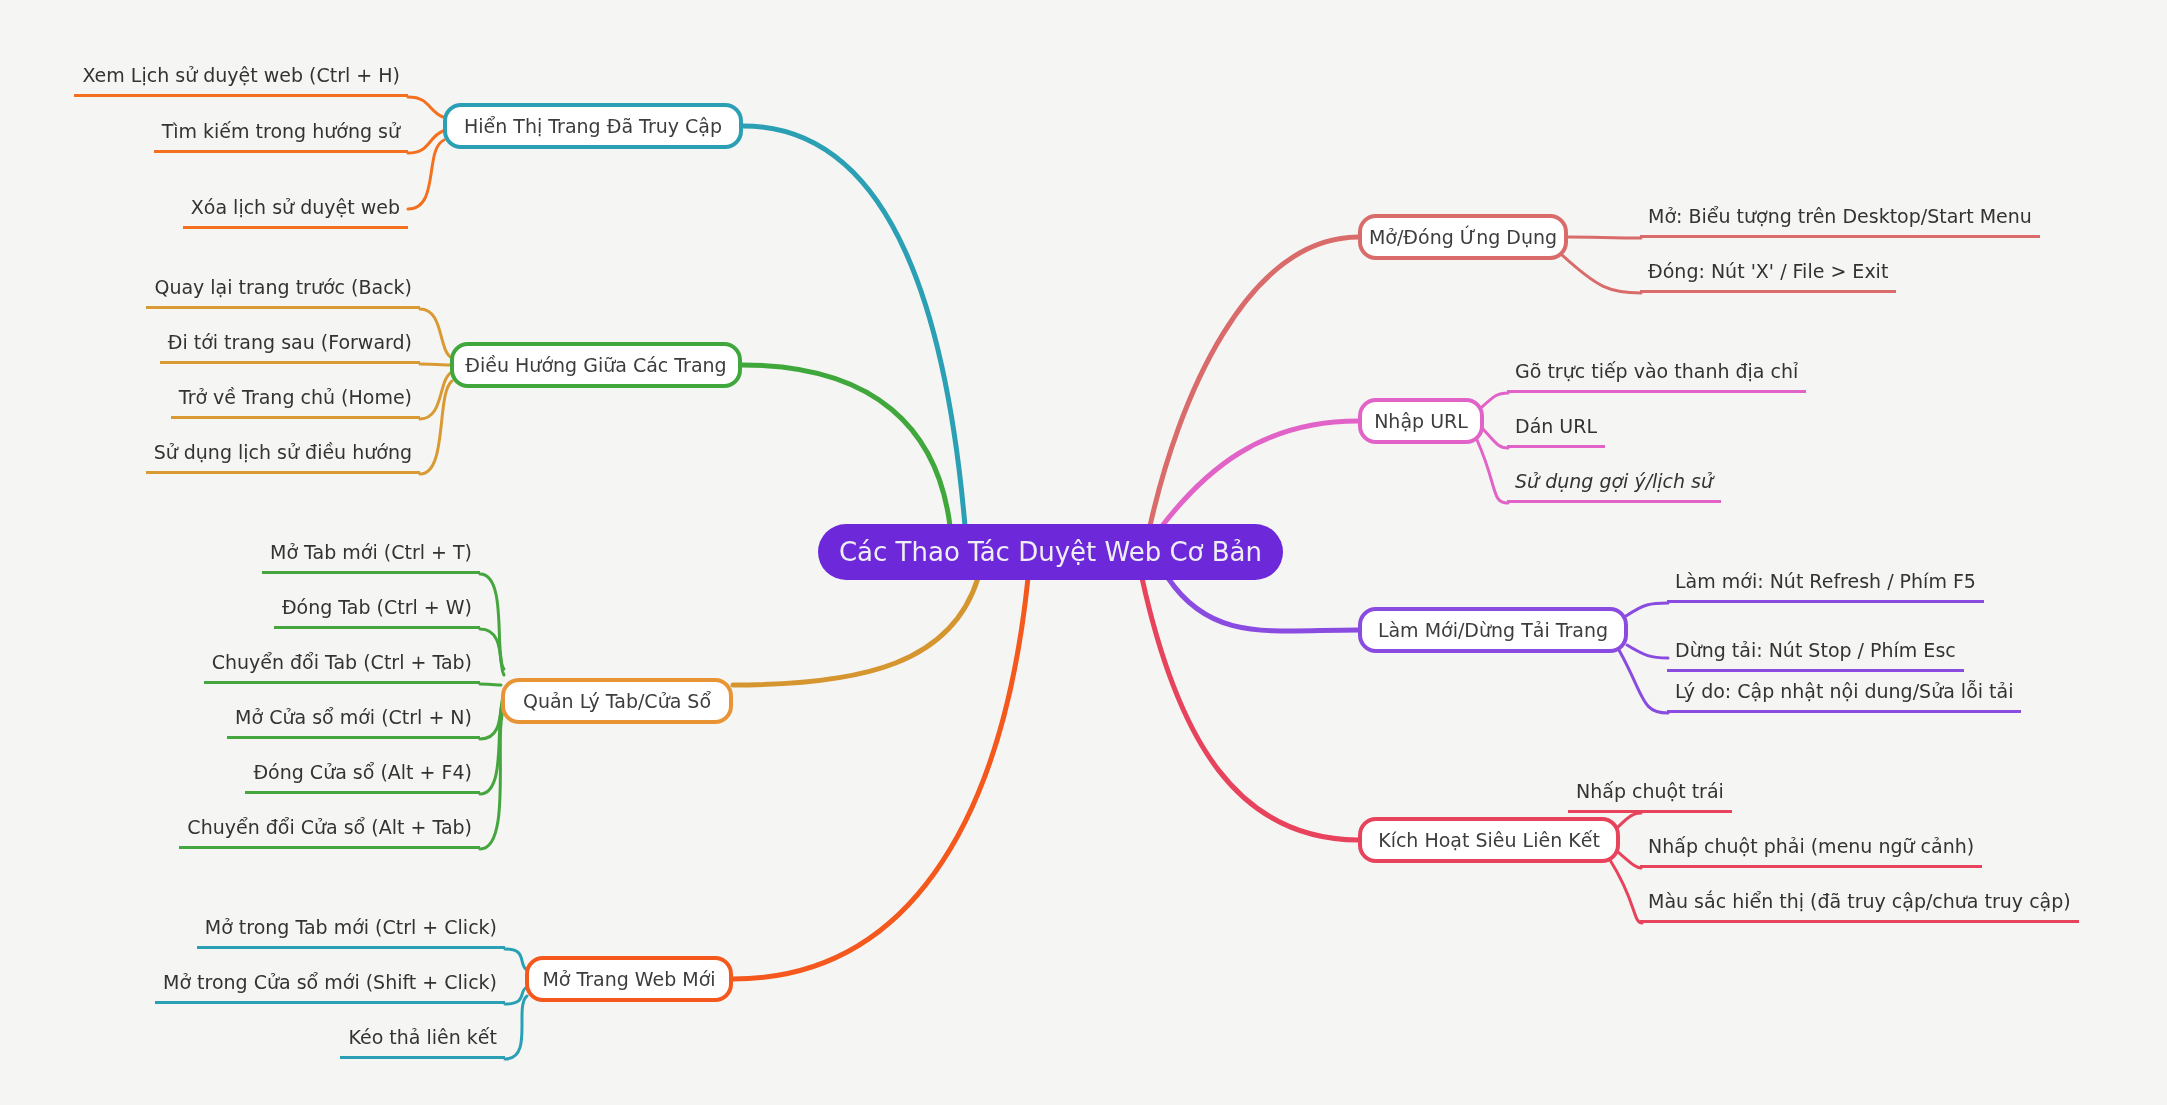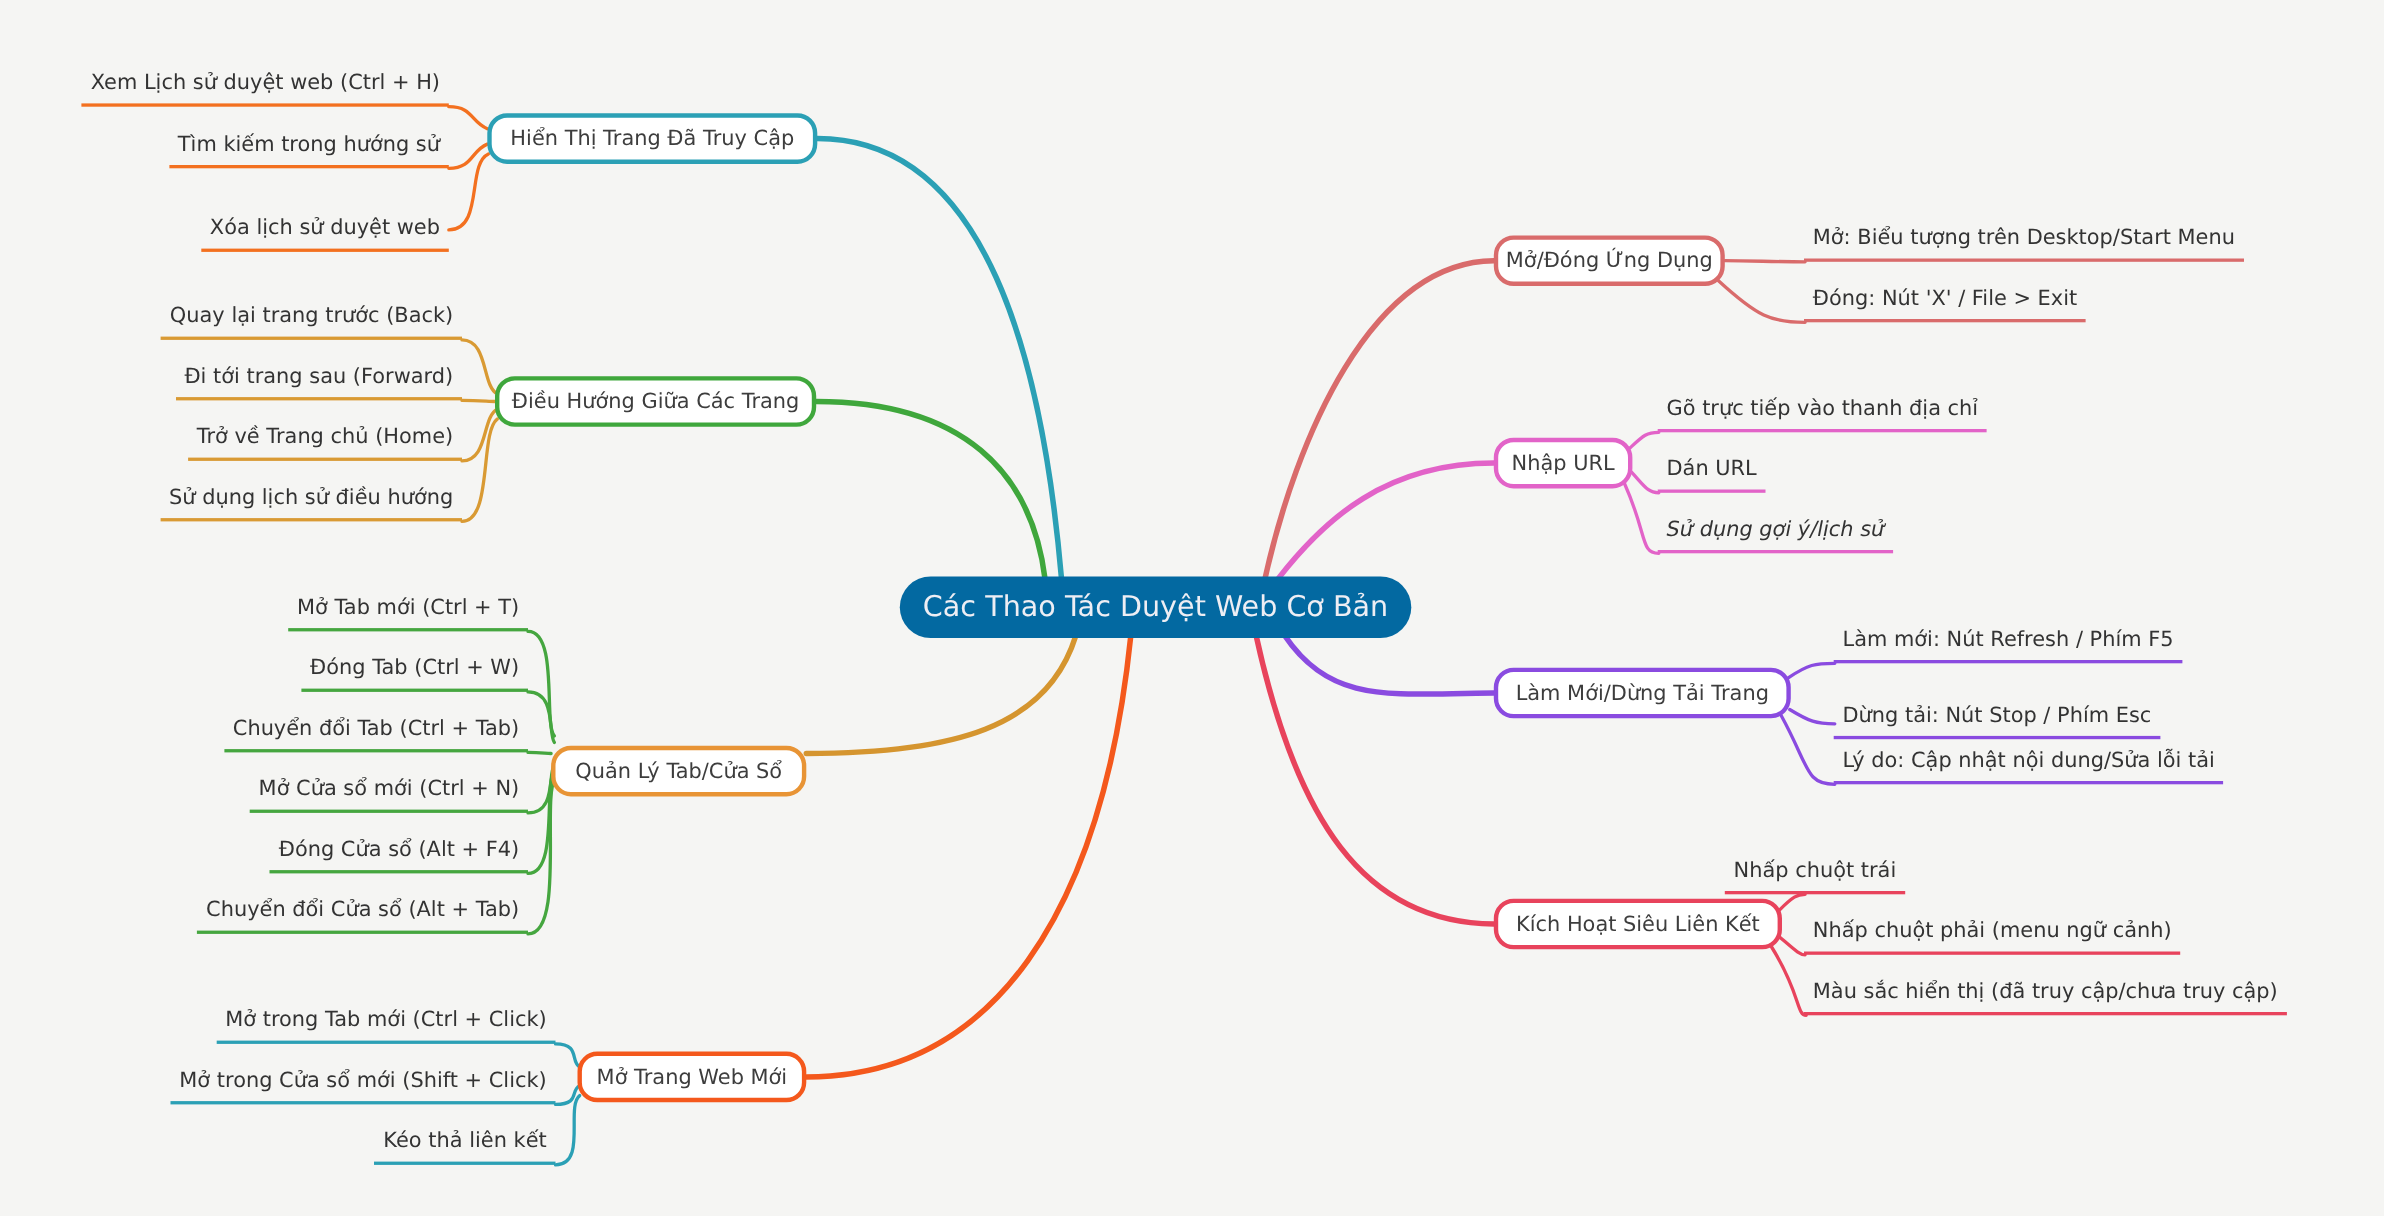--- a/index.html
+++ b/index.html
@@ -80,21 +80,21 @@
 
     <path class="child" d="M 1626 616 C 1644 604 1650 603 1668 603" stroke="#8a4be0"></path>
     <path class="child" d="M 1627 645 C 1645 656 1651 658 1668 658" stroke="#8a4be0"></path>
     <path class="child" d="M 1619 650 C 1645 697 1641 713 1668 713" stroke="#8a4be0"></path>
 
     <path class="child" d="M 1617 828 C 1630 815 1634 813 1641 813" stroke="#e8435c"></path>
     <path class="child" d="M 1618 852 C 1632 864 1636 868 1641 868" stroke="#e8435c"></path>
     <path class="child" d="M 1610 860 C 1637 903 1633 923 1642 923" stroke="#e8435c"></path>
   </svg>
 
-  <div class="central" style="left: 818px; top: 524px; width: 465px; background: #0369a1; color: rgb(238, 238, 244);">Các Thao Tác Duyệt Web Cơ Bản</div>
+  <div class="central" style="left: 818px; top: 524px; width: 465px; background: #6d28d9; color: rgb(238, 238, 244);">Các Thao Tác Duyệt Web Cơ Bản</div>
 
   <div class="topic" style="left: 443px; top: 103px; width: 300px; border-color: rgb(43, 160, 181);">Hiển Thị Trang Đã Truy Cập</div>
   <div class="topic" style="left: 450px; top: 342px; width: 292px; border-color: rgb(63, 167, 60);">Điều Hướng Giữa Các Trang</div>
   <div class="topic" style="left: 501px; top: 662px; width: 232px; border-color: rgb(232, 148, 53); margin-top: 16px;">Quản Lý Tab/Cửa Sổ</div>
   <div class="topic" style="left: 525px; top: 956px; width: 208px; border-color: rgb(244, 88, 28);">Mở Trang Web Mới</div>
 
   <div class="topic" style="left: 1358px; top: 214px; width: 210px; border-color: rgb(217, 107, 107);">Mở/Đóng Ứng Dụng</div>
   <div class="topic" style="left: 1358px; top: 398px; width: 126px; border-color: rgb(226, 99, 200);">Nhập URL</div>
   <div class="topic" style="left: 1358px; top: 817px; width: 262px; border-color: rgb(232, 67, 92);">Kích Hoạt Siêu Liên Kết</div>
   <div class="topic" style="left: 1358px; top: 607px; width: 270px; border-color: rgb(138, 75, 224);">Làm Mới/Dừng Tải Trang</div>

